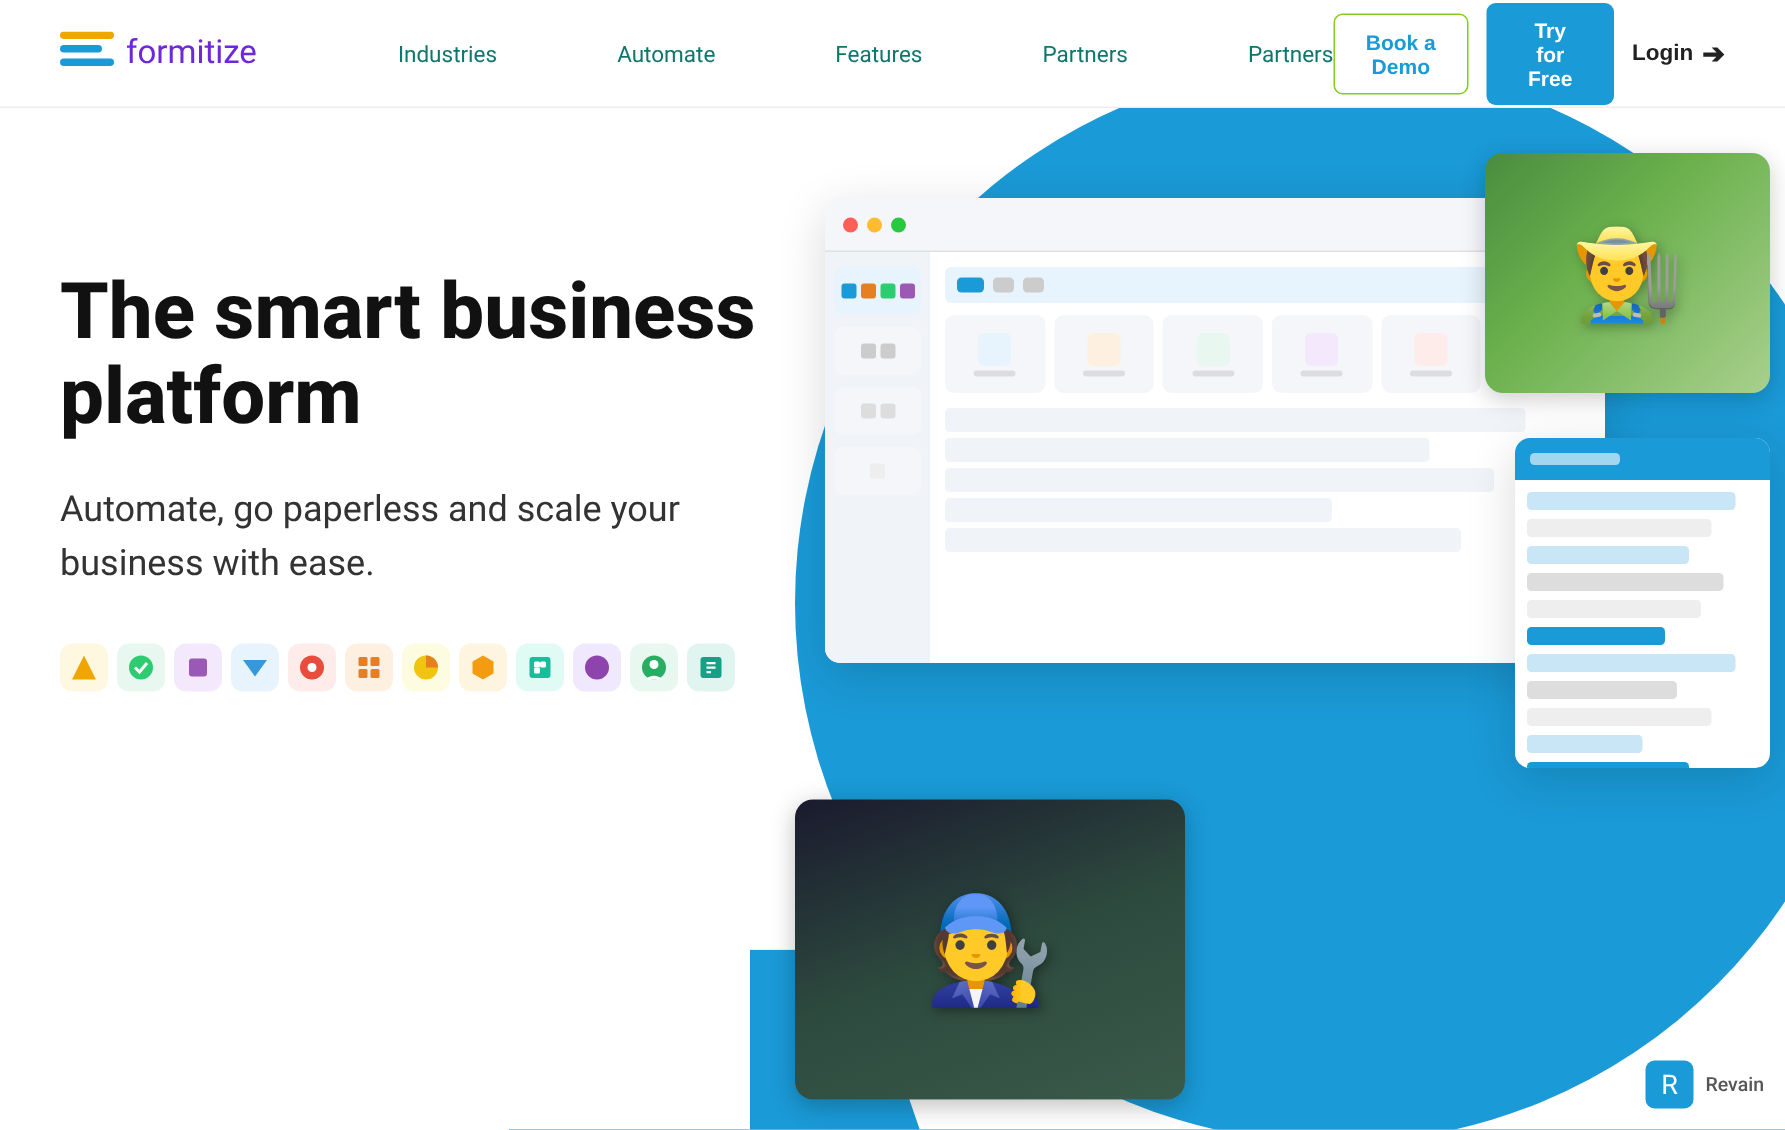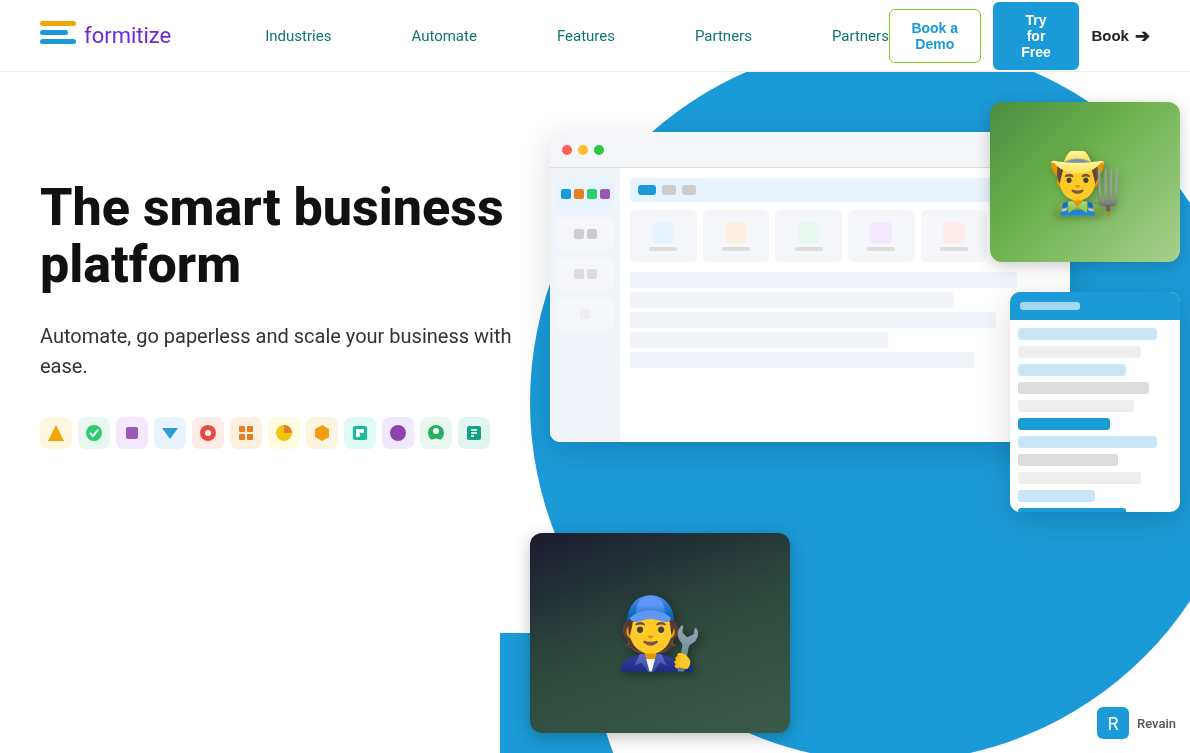--- a/index.html
+++ b/index.html
@@ -115,21 +115,21 @@
       z-index: 5;
     }
     .hero-title {
       font-size: 52px;
       font-weight: 800;
       color: #111;
       line-height: 1.1;
       margin-bottom: 28px;
     }
     .hero-sub {
-      font-size: 20px;
+      font-size: 24px;
       color: #333;
       line-height: 1.5;
       margin-bottom: 36px;
     }
     .watch-btn {
       display: flex;
       align-items: center;
       gap: 14px;
       margin-bottom: 40px;
       cursor: pointer;
@@ -424,21 +424,21 @@
     <a class="nav-link" href="#">Automate</a>
     <a class="nav-link" href="#">Features</a>
     <a class="nav-link" href="#">Partners</a>
     <a class="nav-link" href="#">Partners</a>
   </div>
 
   <div class="nav-actions">
     <button class="btn-demo">Book a Demo</button>
     <button class="btn-try">Try for Free</button>
     <button class="btn-login">
-      <span>Book</span>
+      <span>Login</span>
       <span class="login-arrow">➔</span>
     </button>
   </div>
 </nav>
 
 <section class="hero">
 
   <div class="blue-blob"></div>
 
   <div class="hero-left">

